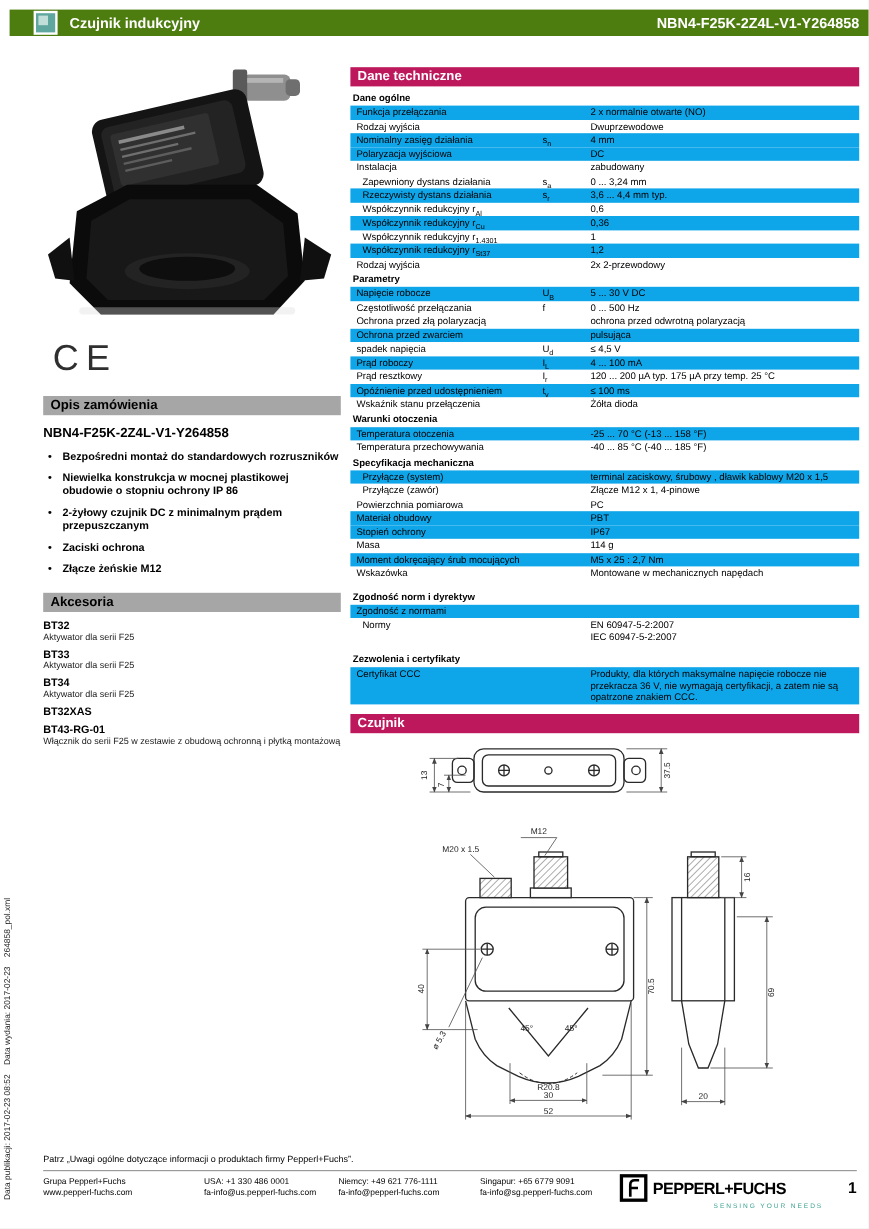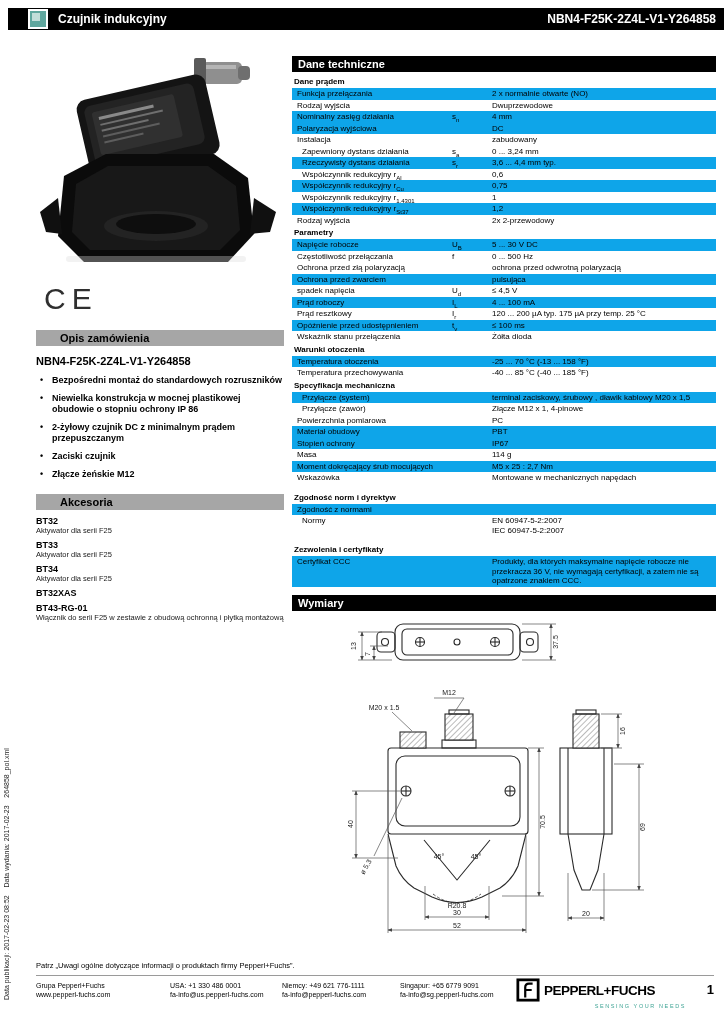--- a/index.html
+++ b/index.html
@@ -1,34 +1,34 @@
 <!DOCTYPE html>
 <html><head>
 <meta charset="utf-8">
 <style>
   html,body{margin:0;padding:0;background:#e8e8e8;}
   .page{position:relative;width:724px;height:1024px;background:#fff;margin:0 auto;
         font-family:"Liberation Sans",sans-serif;color:#000;overflow:hidden;}
 
   
-  .topbar{position:absolute;left:8px;right:0;top:8px;height:22px;background:#000000;
+  .topbar{position:absolute;left:8px;right:0;top:8px;height:22px;background:#4d7c0f;
           display:flex;align-items:center;}
   .brand-sq{width:20px;height:20px;background:#fff;margin-left:20px;position:relative;flex:0 0 auto;}
   .brand-sq .outer{position:absolute;left:2px;top:2px;width:16px;height:16px;background:#5fa79e;}
   .brand-sq .inner{position:absolute;left:4px;top:4px;width:8px;height:8px;background:#c2ded9;}
   .topbar .ttl{color:#fff;font-weight:bold;font-size:12px;margin-left:10px;}
   .topbar .tcode{color:#fff;font-weight:bold;font-size:12px;margin-left:auto;margin-right:8px;}
 
   
   .leftcol{position:absolute;left:36px;top:22px;width:248px;}
   .rightcol{position:absolute;left:292px;top:56px;width:424px;}
 
   .graybar{background:#a6a6a6;color:#000;font-weight:bold;font-size:11px;
-           padding:2px 24px;margin-top:14px;}
-  .darkbar{background:#000000;color:#fff;font-weight:bold;font-size:11px;padding:2px 6px;}
+           padding:2px 6px;margin-top:14px;}
+  .darkbar{background:#be185d;color:#fff;font-weight:bold;font-size:11px;padding:2px 6px;}
 
   .photo{margin-top:12px;height:238px;}
   .ce{font-size:30px;letter-spacing:6px;color:#2f2f2f;margin:10px 0 0 8px;font-weight:400;}
 
   .ordercode{font-weight:bold;font-size:11px;margin:9px 0 2px 0;}
 
   ul.features{list-style:none;margin:8px 0 0 0;padding:0 0 0 4px;font-size:9px;font-weight:bold;}
   ul.features li{position:relative;padding-left:12px;margin-bottom:7px;line-height:11px;}
   ul.features li::before{content:"\2022";position:absolute;left:0;top:0;}
 
@@ -123,21 +123,21 @@
 
     <div class="ce">CE</div>
 
     <div class="graybar">Opis zamówienia</div>
     <div class="ordercode">NBN4-F25K-2Z4L-V1-Y264858</div>
 
     <ul class="features">
       <li>Bezpośredni montaż do standardowych rozruszników</li>
       <li>Niewielka konstrukcja w mocnej plastikowej obudowie o stopniu ochrony IP 86</li>
       <li>2-żyłowy czujnik DC z minimalnym prądem przepuszczanym</li>
-      <li>Zaciski czujnik</li>
+      <li>Zaciski ochrona</li>
       <li>Złącze żeńskie M12</li>
     </ul>
 
     <div class="graybar">Akcesoria</div>
     <div class="acc">
       <div class="acc-code">BT32</div>
       <div class="acc-desc">Aktywator dla serii F25</div>
       <div class="acc-code">BT33</div>
       <div class="acc-desc">Aktywator dla serii F25</div>
       <div class="acc-code">BT34</div>
@@ -145,21 +145,21 @@
       <div class="acc-code">BT32XAS</div>
       <div class="acc-code">BT43-RG-01</div>
       <div class="acc-desc">Włącznik do serii F25 w zestawie z obudową ochronną i płytką montażową</div>
     </div>
   </div>
 
   <div class="rightcol">
     <div class="darkbar">Dane techniczne</div>
 
     <div class="tech-table">
-        <div class="sec-h">Dane prądem</div>
+        <div class="sec-h">Dane ogólne</div>
         <div class="trow shade">
           <span class="tlabel ind1">Funkcja przełączania</span>
           <span class="tsym"></span>
           <span class="tval">
             <div>2 x normalnie otwarte (NO)</div>
           </span>
         </div>
         <div class="trow">
           <span class="tlabel ind1">Rodzaj wyjścia</span>
           <span class="tsym"></span>
@@ -206,21 +206,21 @@
           <span class="tlabel ind2">Współczynnik redukcyjny r<sub>Al</sub></span>
           <span class="tsym"></span>
           <span class="tval">
             <div>0,6</div>
           </span>
         </div>
         <div class="trow shade">
           <span class="tlabel ind2">Współczynnik redukcyjny r<sub>Cu</sub></span>
           <span class="tsym"></span>
           <span class="tval">
-            <div>0,75</div>
+            <div>0,36</div>
           </span>
         </div>
         <div class="trow">
           <span class="tlabel ind2">Współczynnik redukcyjny r<sub>1.4301</sub></span>
           <span class="tsym"></span>
           <span class="tval">
             <div>1</div>
           </span>
         </div>
         <div class="trow shade">
@@ -392,21 +392,21 @@
         <div class="sec-h gap">Zezwolenia i certyfikaty</div>
         <div class="trow shade">
           <span class="tlabel ind1">Certyfikat CCC</span>
           <span class="tsym"></span>
           <span class="tval">
             <div>Produkty, dla których maksymalne napięcie robocze nie przekracza 36 V, nie wymagają certyfikacji, a zatem nie są opatrzone znakiem CCC.</div>
           </span>
         </div>
       </div>
 
-    <div class="darkbar" style="margin-top:8px;">Wymiary</div>
+    <div class="darkbar" style="margin-top:8px;">Czujnik</div>
 
     <div class="dims-wrap">
       <svg width="424" height="348" viewBox="0 0 424 348">
         <defs>
           <pattern id="hatch" width="4" height="4" patternUnits="userSpaceOnUse" patternTransform="rotate(45)">
             <rect width="4" height="4" fill="#fff"></rect>
             <line x1="0" y1="0" x2="0" y2="4" stroke="#777" stroke-width="1"></line>
           </pattern>
           <marker id="arr" viewBox="0 0 10 10" refX="9" refY="5" markerWidth="7" markerHeight="7" orient="auto-start-reverse">
             <path d="M0 1 L10 5 L0 9 z" fill="#444"></path>

